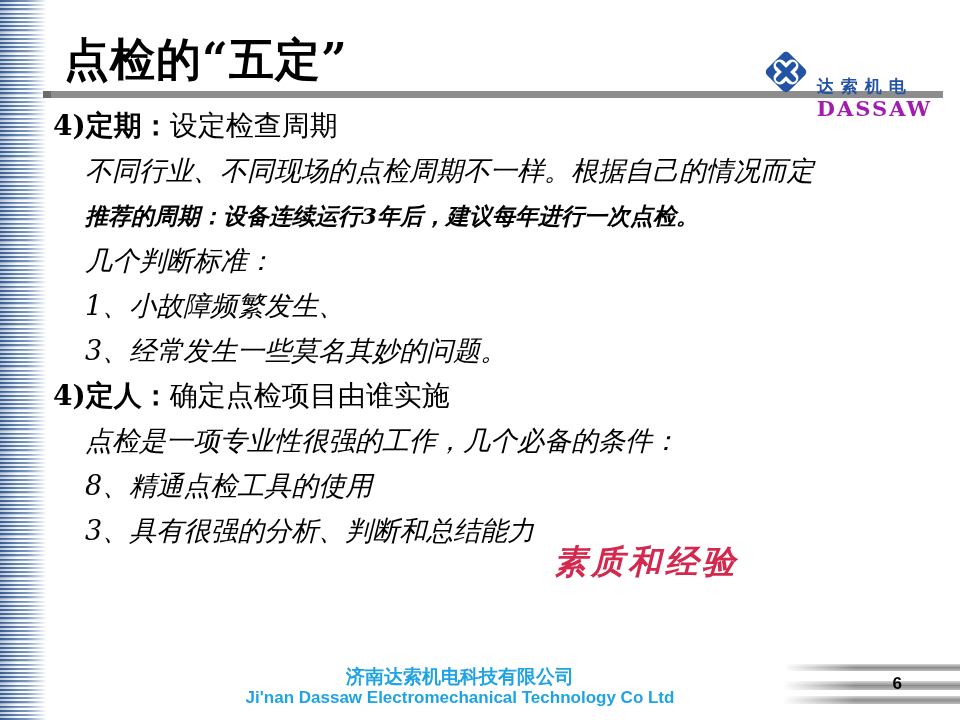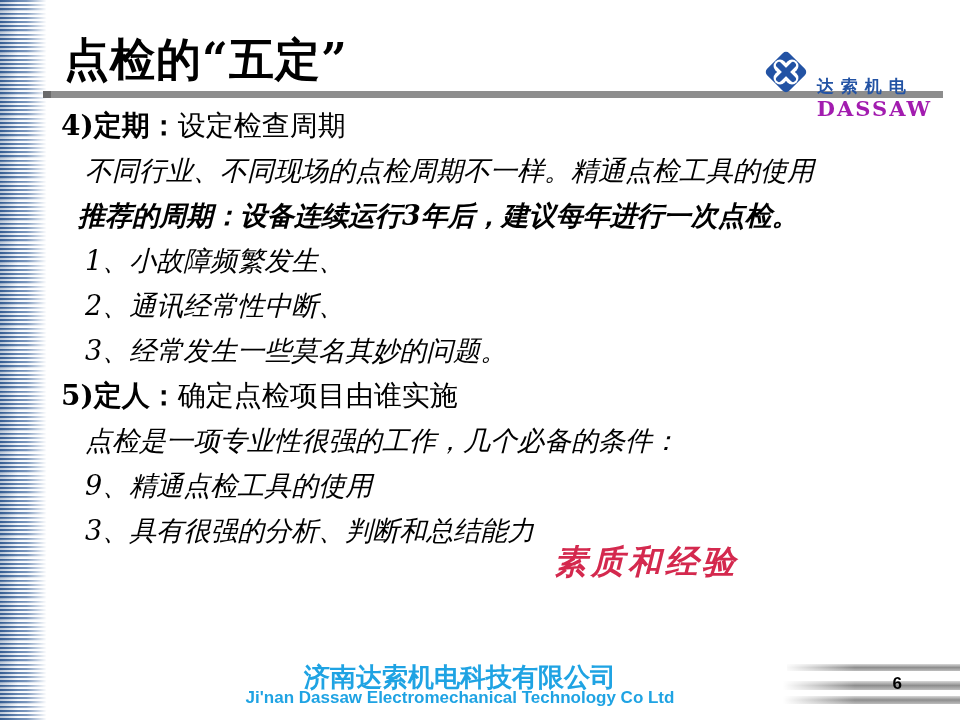--- a/index.html
+++ b/index.html
@@ -46,40 +46,40 @@
   }
   .logo-en {
     color: #a21caf; font-size: 21px; font-weight: bold;
     letter-spacing: 2px; line-height: 23px;
     font-family: "DejaVu Serif", serif;
   }
 
   
   .body-block { position: absolute; left: 53px; top: 103px; right: 20px; }
   .line { height: 45px; line-height: 45px; white-space: nowrap; color: #000; }
-  .line--heading { font-size: 28px; margin-left: 8px; }
+  .line--heading { font-size: 28px; }
   .line--heading .prefix { font-weight: bold; }
   .line--i { font-size: 27px; font-style: italic; margin-left: 32px; }
-  .line--bi { font-size: 27px; font-style: italic; font-weight: bold; margin-left: 25px; }
+  .line--bi { font-size: 23px; font-style: italic; font-weight: bold; margin-left: 32px; }
 
   
   .highlight {
     position: absolute; left: 554px; top: 540px;
     font-size: 33px; font-weight: bold; font-style: italic;
     color: #d4294e; letter-spacing: 4px; white-space: nowrap;
   }
 
   
   .footer {
     position: absolute; left: 0; width: 920px; bottom: 12px;
     text-align: center;
     font-family: "Liberation Sans", sans-serif;
     color: #1fa3e3;
   }
-  .footer-cn { font-size: 26px; font-weight: bold; line-height: 22px; text-align: center; }
+  .footer-cn { font-size: 19px; font-weight: bold; line-height: 22px; text-align: center; }
   .footer-en { font-size: 17px; font-weight: bold; line-height: 20px; }
 
   
   .corner-bars { position: absolute; right: 0; top: 661px; width: 185px; height: 50px; }
   .bar { position: absolute; right: 0; background: linear-gradient(180deg, #d8d8d8, #8e8e8e 50%, #bdbdbd); }
   .bar1 { top: 3px;  height: 7px; left: 12px; }
   .bar2 { top: 20px; height: 9px; left: 0; }
   .bar3 { top: 35px; height: 8px; left: 6px; }
   .bars-fade {
     position: absolute; left: 0; top: 0; bottom: 0; width: 80px;
@@ -119,28 +119,28 @@
       </svg>
     </span>
     <span class="logo-text">
       <span class="logo-cn">达索机电</span>
       <span class="logo-en">DASSAW</span>
     </span>
   </div>
 
   <div class="body-block">
     <div class="line line--heading"><span class="prefix">4)定期：</span><span>设定检查周期</span></div>
-    <div class="line line--i">不同行业、不同现场的点检周期不一样。精通点检工具的使用</div>
+    <div class="line line--i">不同行业、不同现场的点检周期不一样。根据自己的情况而定</div>
     <div class="line line--bi">推荐的周期：设备连续运行3年后，建议每年进行一次点检。</div>
+    <div class="line line--i">几个判断标准：</div>
     <div class="line line--i">1、小故障频繁发生、</div>
-    <div class="line line--i">2、通讯经常性中断、</div>
     <div class="line line--i">3、经常发生一些莫名其妙的问题。</div>
-    <div class="line line--heading"><span class="prefix">5)定人：</span><span>确定点检项目由谁实施</span></div>
+    <div class="line line--heading"><span class="prefix">4)定人：</span><span>确定点检项目由谁实施</span></div>
     <div class="line line--i">点检是一项专业性很强的工作，几个必备的条件：</div>
-    <div class="line line--i">9、精通点检工具的使用</div>
+    <div class="line line--i">8、精通点检工具的使用</div>
     <div class="line line--i">3、具有很强的分析、判断和总结能力</div>
   </div>
 
   <div class="highlight">素质和经验</div>
 
   <div class="footer">
     <div class="footer-cn">济南达索机电科技有限公司</div>
     <div class="footer-en">Ji'nan Dassaw Electromechanical Technology Co Ltd</div>
   </div>
 

